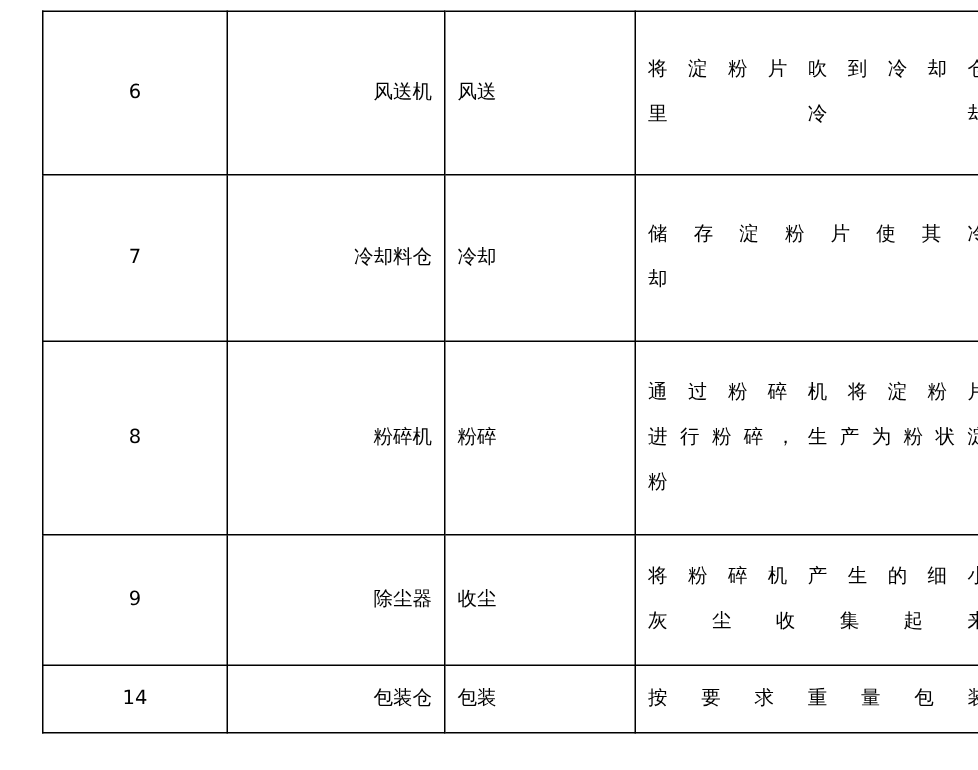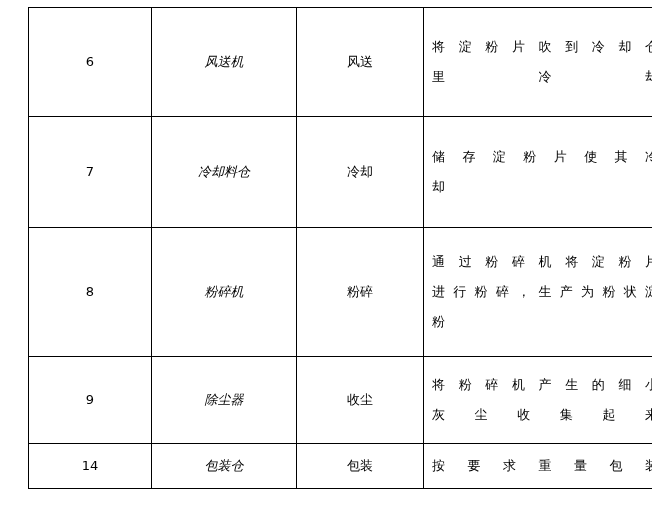--- a/index.html
+++ b/index.html
@@ -34,26 +34,24 @@
     vertical-align: middle;
     font-size: 13px;
     line-height: 30px;
   }
   .col-no {
     width: 106px;
     text-align: center;
   }
   .col-name {
     width: 128px;
-    text-align: center;
-    font-style: italic;
+    text-align: right;
   }
   .col-func {
     width: 110px;
-    text-align: center;
   }
   .col-desc {
     width: 226px;
     text-align: justify;
     text-align-last: justify;
     padding-left: 12px;
     padding-right: 12px;
   }
   
   .r-h110 td { height: 100px; }

